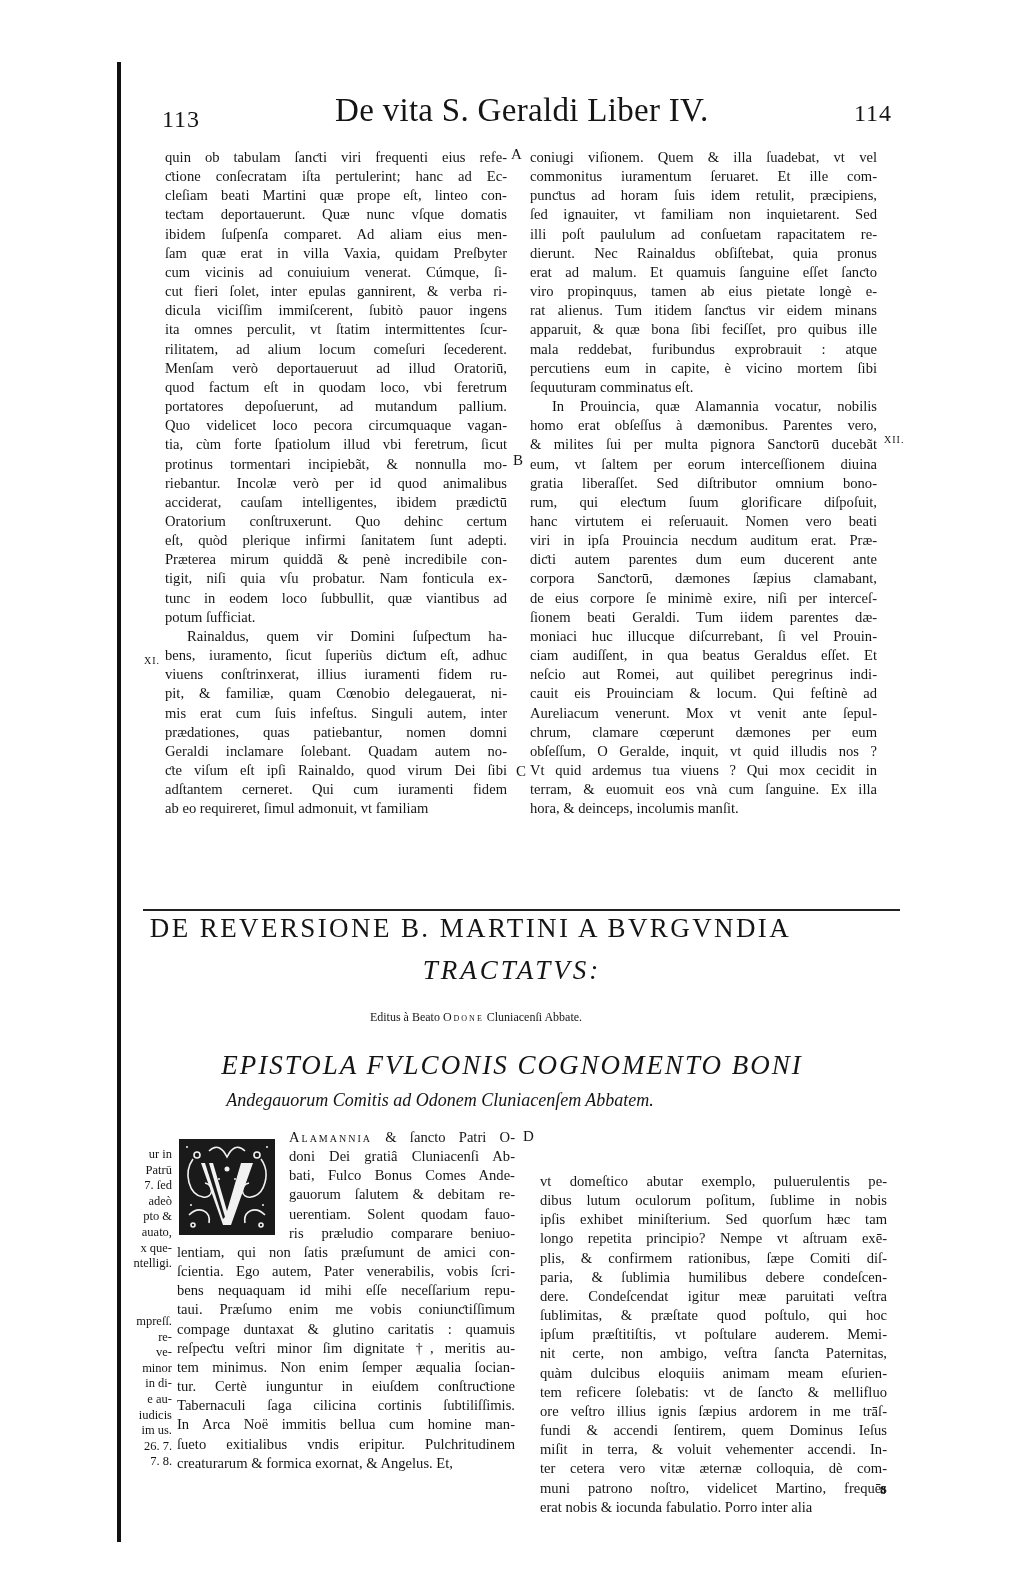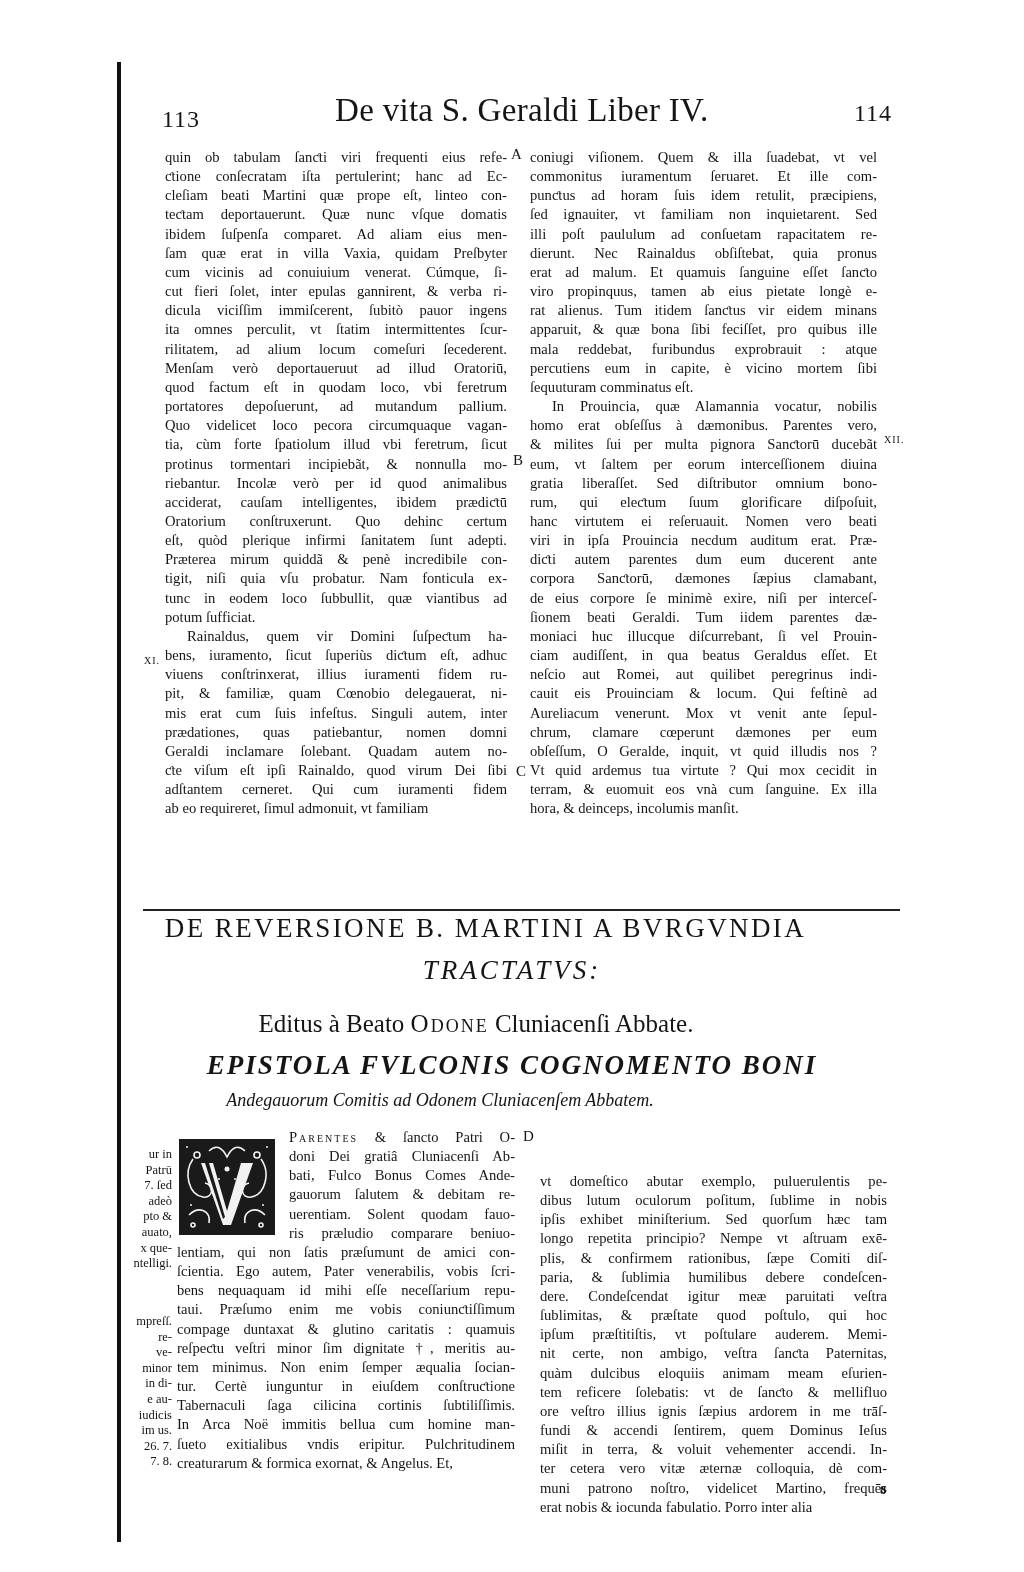--- a/index.html
+++ b/index.html
@@ -13,25 +13,25 @@
   .run-title { position:absolute; left:185px; top:8px; font-size:33px; letter-spacing:0.3px; }
   .col { position:absolute; font-size:14.6px; line-height:19.15px; text-align:justify; }
   .col .ln { display:block; text-align:justify; text-align-last:justify; white-space:nowrap; }
   .col .ln.last { text-align-last:left; }
   .col-left { left:165px; top:148px; width:342px; }
   .col-right { left:530px; top:148px; width:347px; }
   .indent { padding-left:22px; }
   .marker { position:absolute; font-size:15px; }
   .margin-num { position:absolute; font-size:10px; letter-spacing:1px; }
   .rule { position:absolute; left:143px; top:909px; width:757px; height:2px; background:#222; }
-  .title1 { position:absolute; left:0; width:941px; top:913px; text-align:center; font-size:27px; letter-spacing:2.4px;margin-left:15px; }
+  .title1 { position:absolute; left:0; width:941px; top:913px; text-align:center; font-size:27px; letter-spacing:2.4px; }
   .title2 { position:absolute; left:0; width:1024px; top:955px; text-align:center; font-size:27px; font-style:italic; letter-spacing:3px; }
-  .title3 { position:absolute; left:0; width:952px; top:1010px; text-align:center; font-size:25px; }
+  .title3 { position:absolute; left:0; width:952px; top:1010px; text-align:center; font-size:12px; }
   .title3 .sc { font-variant:small-caps; letter-spacing:2px; }
-  .title4 { position:absolute; left:0; width:1024px; top:1050px; text-align:center; font-size:27px; font-style:italic; letter-spacing:2px;font-weight:bold; }
+  .title4 { position:absolute; left:0; width:1024px; top:1050px; text-align:center; font-size:27px; font-style:italic; letter-spacing:2px; }
   .title5 { position:absolute; left:0; width:880px; top:1090px; text-align:center; font-size:18px; font-style:italic; }
   .col2-left { left:177px; top:1128px; width:338px; }
   .col2-right { left:540px; top:1128px; width:347px;margin-top:44px; }
   .initial { position:absolute; left:179px; top:1139px; width:96px; height:96px; background:#1a1a1a; }
   .initial svg { width:96px; height:96px; display:block; }
   .drop-lines { padding-left:112px; }
   .sc-word { font-variant:small-caps; letter-spacing:2px; }
   .side-notes { position:absolute; left:122px; font-size:12.5px; line-height:15.6px; text-align:right; width:50px; }
   .sheet-sig { position:absolute; left:880px; top:1483px; font-size:12px; font-weight:bold; }
 </style>
@@ -109,21 +109,21 @@
     <span class="ln">corpora Sanƈtorū, dæmones ſæpius clamabant,</span>
     <span class="ln">de eius corpore ſe minimè exire, niſi per interceſ-</span>
     <span class="ln">ſionem beati Geraldi. Tum iidem parentes dæ-</span>
     <span class="ln">moniaci huc illucque diſcurrebant, ſi vel Prouin-</span>
     <span class="ln">ciam audiſſent, in qua beatus Geraldus eſſet. Et</span>
     <span class="ln">neſcio aut Romei, aut quilibet peregrinus indi-</span>
     <span class="ln">cauit eis Prouinciam &amp; locum. Qui feſtinè ad</span>
     <span class="ln">Aureliacum venerunt. Mox vt venit ante ſepul-</span>
     <span class="ln">chrum, clamare cœperunt dæmones per eum</span>
     <span class="ln">obſeſſum, O Geralde, inquit, vt quid illudis nos ?</span>
-    <span class="ln">Vt quid ardemus tua virtute ? Qui mox cecidit in</span>
+    <span class="ln">Vt quid ardemus tua viuens ? Qui mox cecidit in</span>
     <span class="ln">terram, &amp; euomuit eos vnà cum ſanguine. Ex illa</span>
     <span class="ln last">hora, &amp; deinceps, incolumis manſit.</span>
   </div>
 
 <span class="marker" style="left:511px;top:146px">A</span>
 <span class="marker" style="left:513px;top:452px">B</span>
 <span class="marker" style="left:516px;top:763px">C</span>
 <span class="marker" style="left:523px;top:1128px">D</span>
 
 <span class="margin-num" style="left:144px;top:655px">XI.</span>
@@ -161,21 +161,21 @@
         <circle cx="40" cy="40" r="1"></circle>
       <circle cx="56" cy="40" r="1"></circle>
         <circle cx="12" cy="66" r="1"></circle>
         <circle cx="84" cy="66" r="1"></circle>
       <circle cx="48" cy="30" r="2.5"></circle>
     </g>
   </svg>
 </div>
 
 <div class="col col2-left" id="ll">
-    <span class="ln drop-lines"><span class="sc-word">Parentes</span><span> &amp; ſancto Patri O-</span></span>
+    <span class="ln drop-lines"><span class="sc-word">Alamannia</span><span> &amp; ſancto Patri O-</span></span>
     <span class="ln drop-lines">doni Dei gratiâ Cluniacenſi Ab-</span>
     <span class="ln drop-lines">bati, Fulco Bonus Comes Ande-</span>
     <span class="ln drop-lines">gauorum ſalutem &amp; debitam re-</span>
     <span class="ln drop-lines">uerentiam. Solent quodam fauo-</span>
     <span class="ln drop-lines">ris præludio comparare beniuo-</span>
     <span class="ln">lentiam, qui non ſatis præſumunt de amici con-</span>
     <span class="ln">ſcientia. Ego autem, Pater venerabilis, vobis ſcri-</span>
     <span class="ln">bens nequaquam id mihi eſſe neceſſarium repu-</span>
     <span class="ln">taui. Præſumo enim me vobis coniunƈtiſſimum</span>
     <span class="ln">compage duntaxat &amp; glutino caritatis : quamuis</span>

